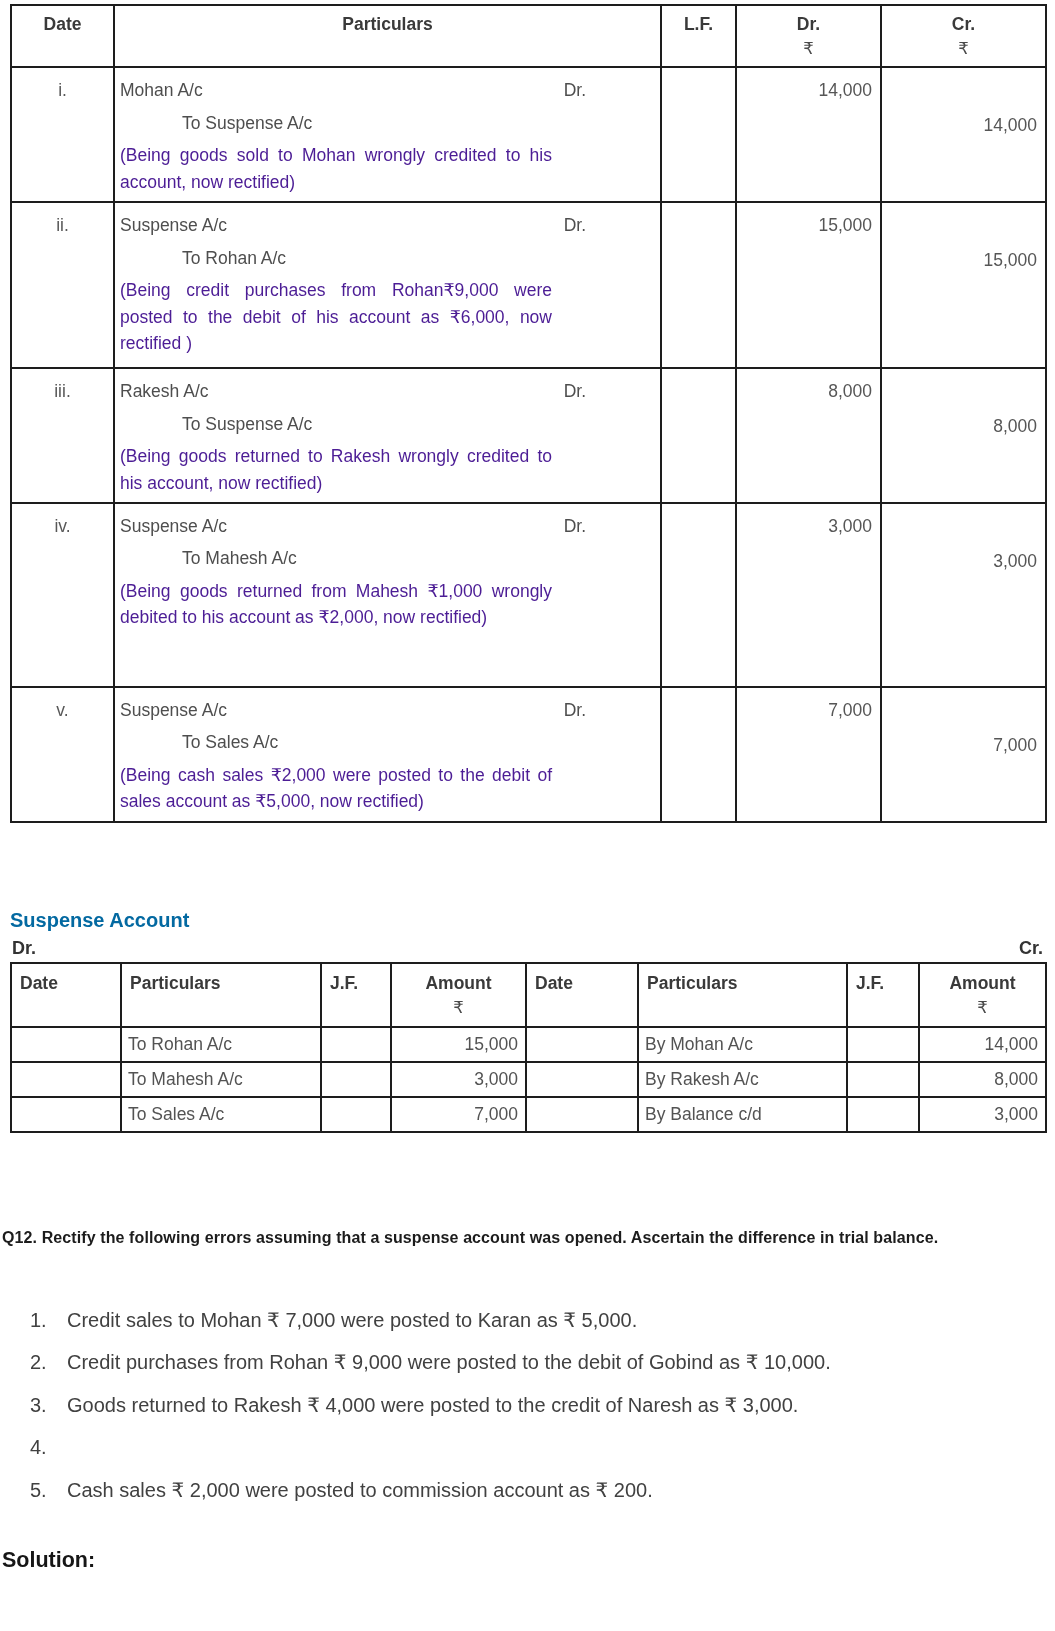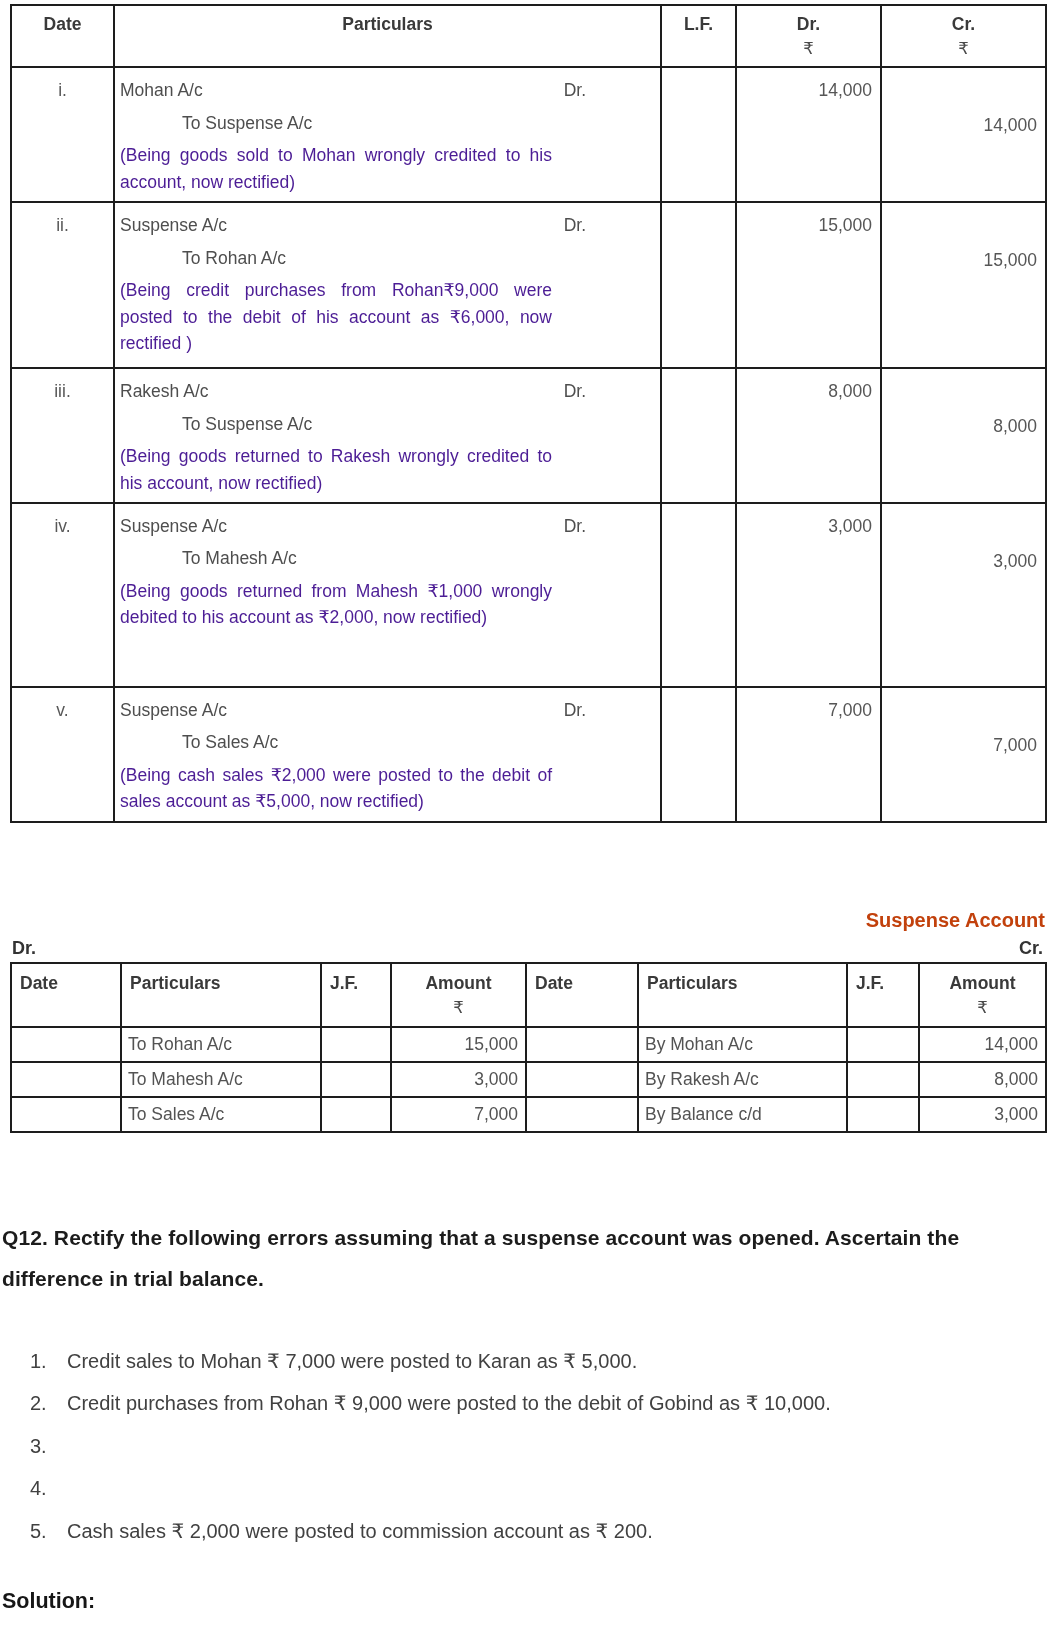--- a/index.html
+++ b/index.html
@@ -68,24 +68,24 @@
   .amt-cell { text-align: right; padding-right: 8px; color: #565656; }
   .amt-dr { padding-top: 8px; }
   .amt-cr { padding-top: 43px; }
   .r1 { height: 132px; } .r2 { height: 166px; } .r3 { height: 128px; }
   .r4 { height: 184px; } .r5 { height: 124px; }
 
   
   .sa-title {
     width: 1035px;
     margin: 86px 0 6px 10px;
-    text-align: right;
+    text-align: left;
     font-size: 20px;
     font-weight: 600;
-    color: #c2410c;
+    color: #0369a1;
   }
   .drcr-row {
     width: 1035px;
     margin: 0 0 3px 10px;
     display: flex;
     justify-content: space-between;
     font-size: 18px;
     font-weight: 600;
     color: #333333;
     padding: 0 2px;
@@ -99,21 +99,21 @@
     font-weight: 700;
     color: #2e2e2e;
     border-top: 3px solid #151515 !important;
     border-bottom: 3px solid #151515 !important;
   }
 
   
   .question {
     margin: 84px 0 0 2px;
     max-width: 1000px;
-    font-size: 21px;
+    font-size: 16px;
     font-weight: 600;
     color: #1c1c1c;
     line-height: 41px;
     letter-spacing: 0.1px;
   }
   .errors {
     margin: 50px 0 0 30px;
     list-style: none;
     padding: 0;
   }
@@ -331,20 +331,21 @@
     <li class="error-item">
       <span class="error-num">1.</span>
       <span class="error-text">Credit sales to Mohan ₹ 7,000 were posted to Karan as ₹ 5,000.</span>
     </li>
     <li class="error-item">
       <span class="error-num">2.</span>
       <span class="error-text">Credit purchases from Rohan ₹ 9,000 were posted to the debit of Gobind as ₹ 10,000.</span>
     </li>
     <li class="error-item">
       <span class="error-num">3.</span>
+      <span class="error-text">Goods returned to Rakesh ₹ 4,000 were posted to the credit of Naresh as ₹ 3,000.</span>
     </li>
     <li class="error-item">
       <span class="error-num">4.</span>
     </li>
     <li class="error-item">
       <span class="error-num">5.</span>
       <span class="error-text">Cash sales ₹ 2,000 were posted to commission account as ₹ 200.</span>
     </li>
   </ul>
 

